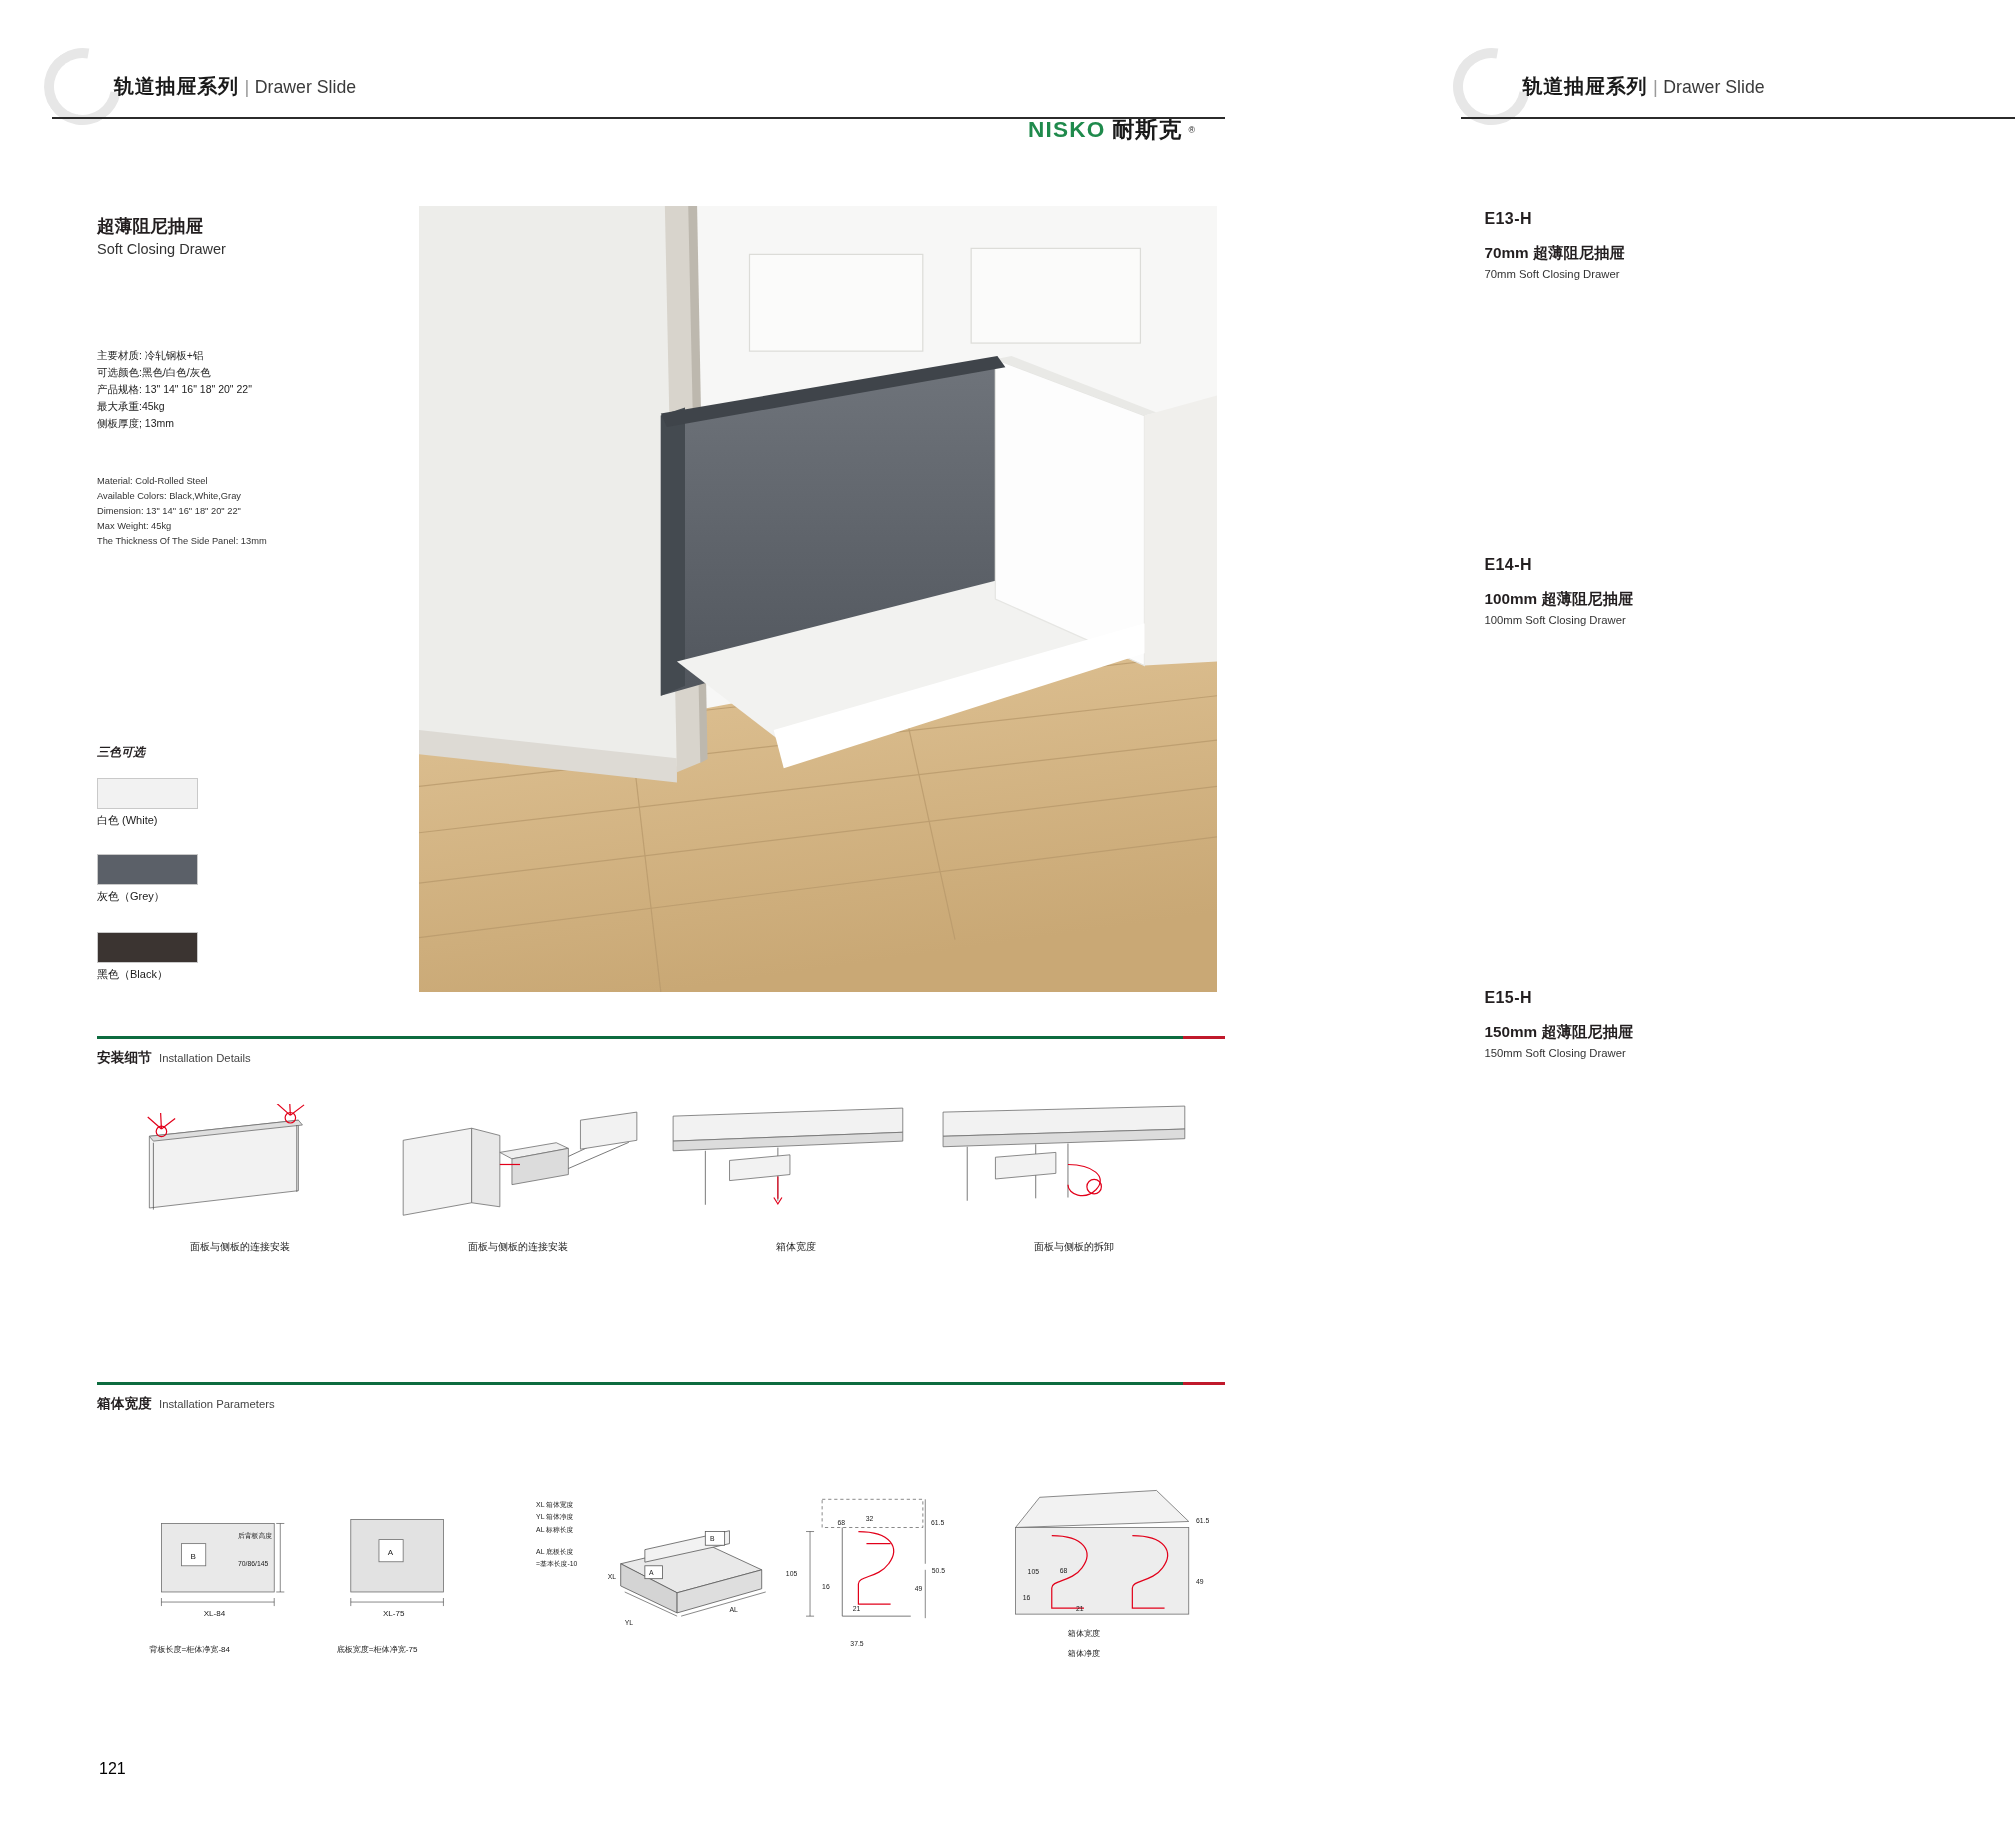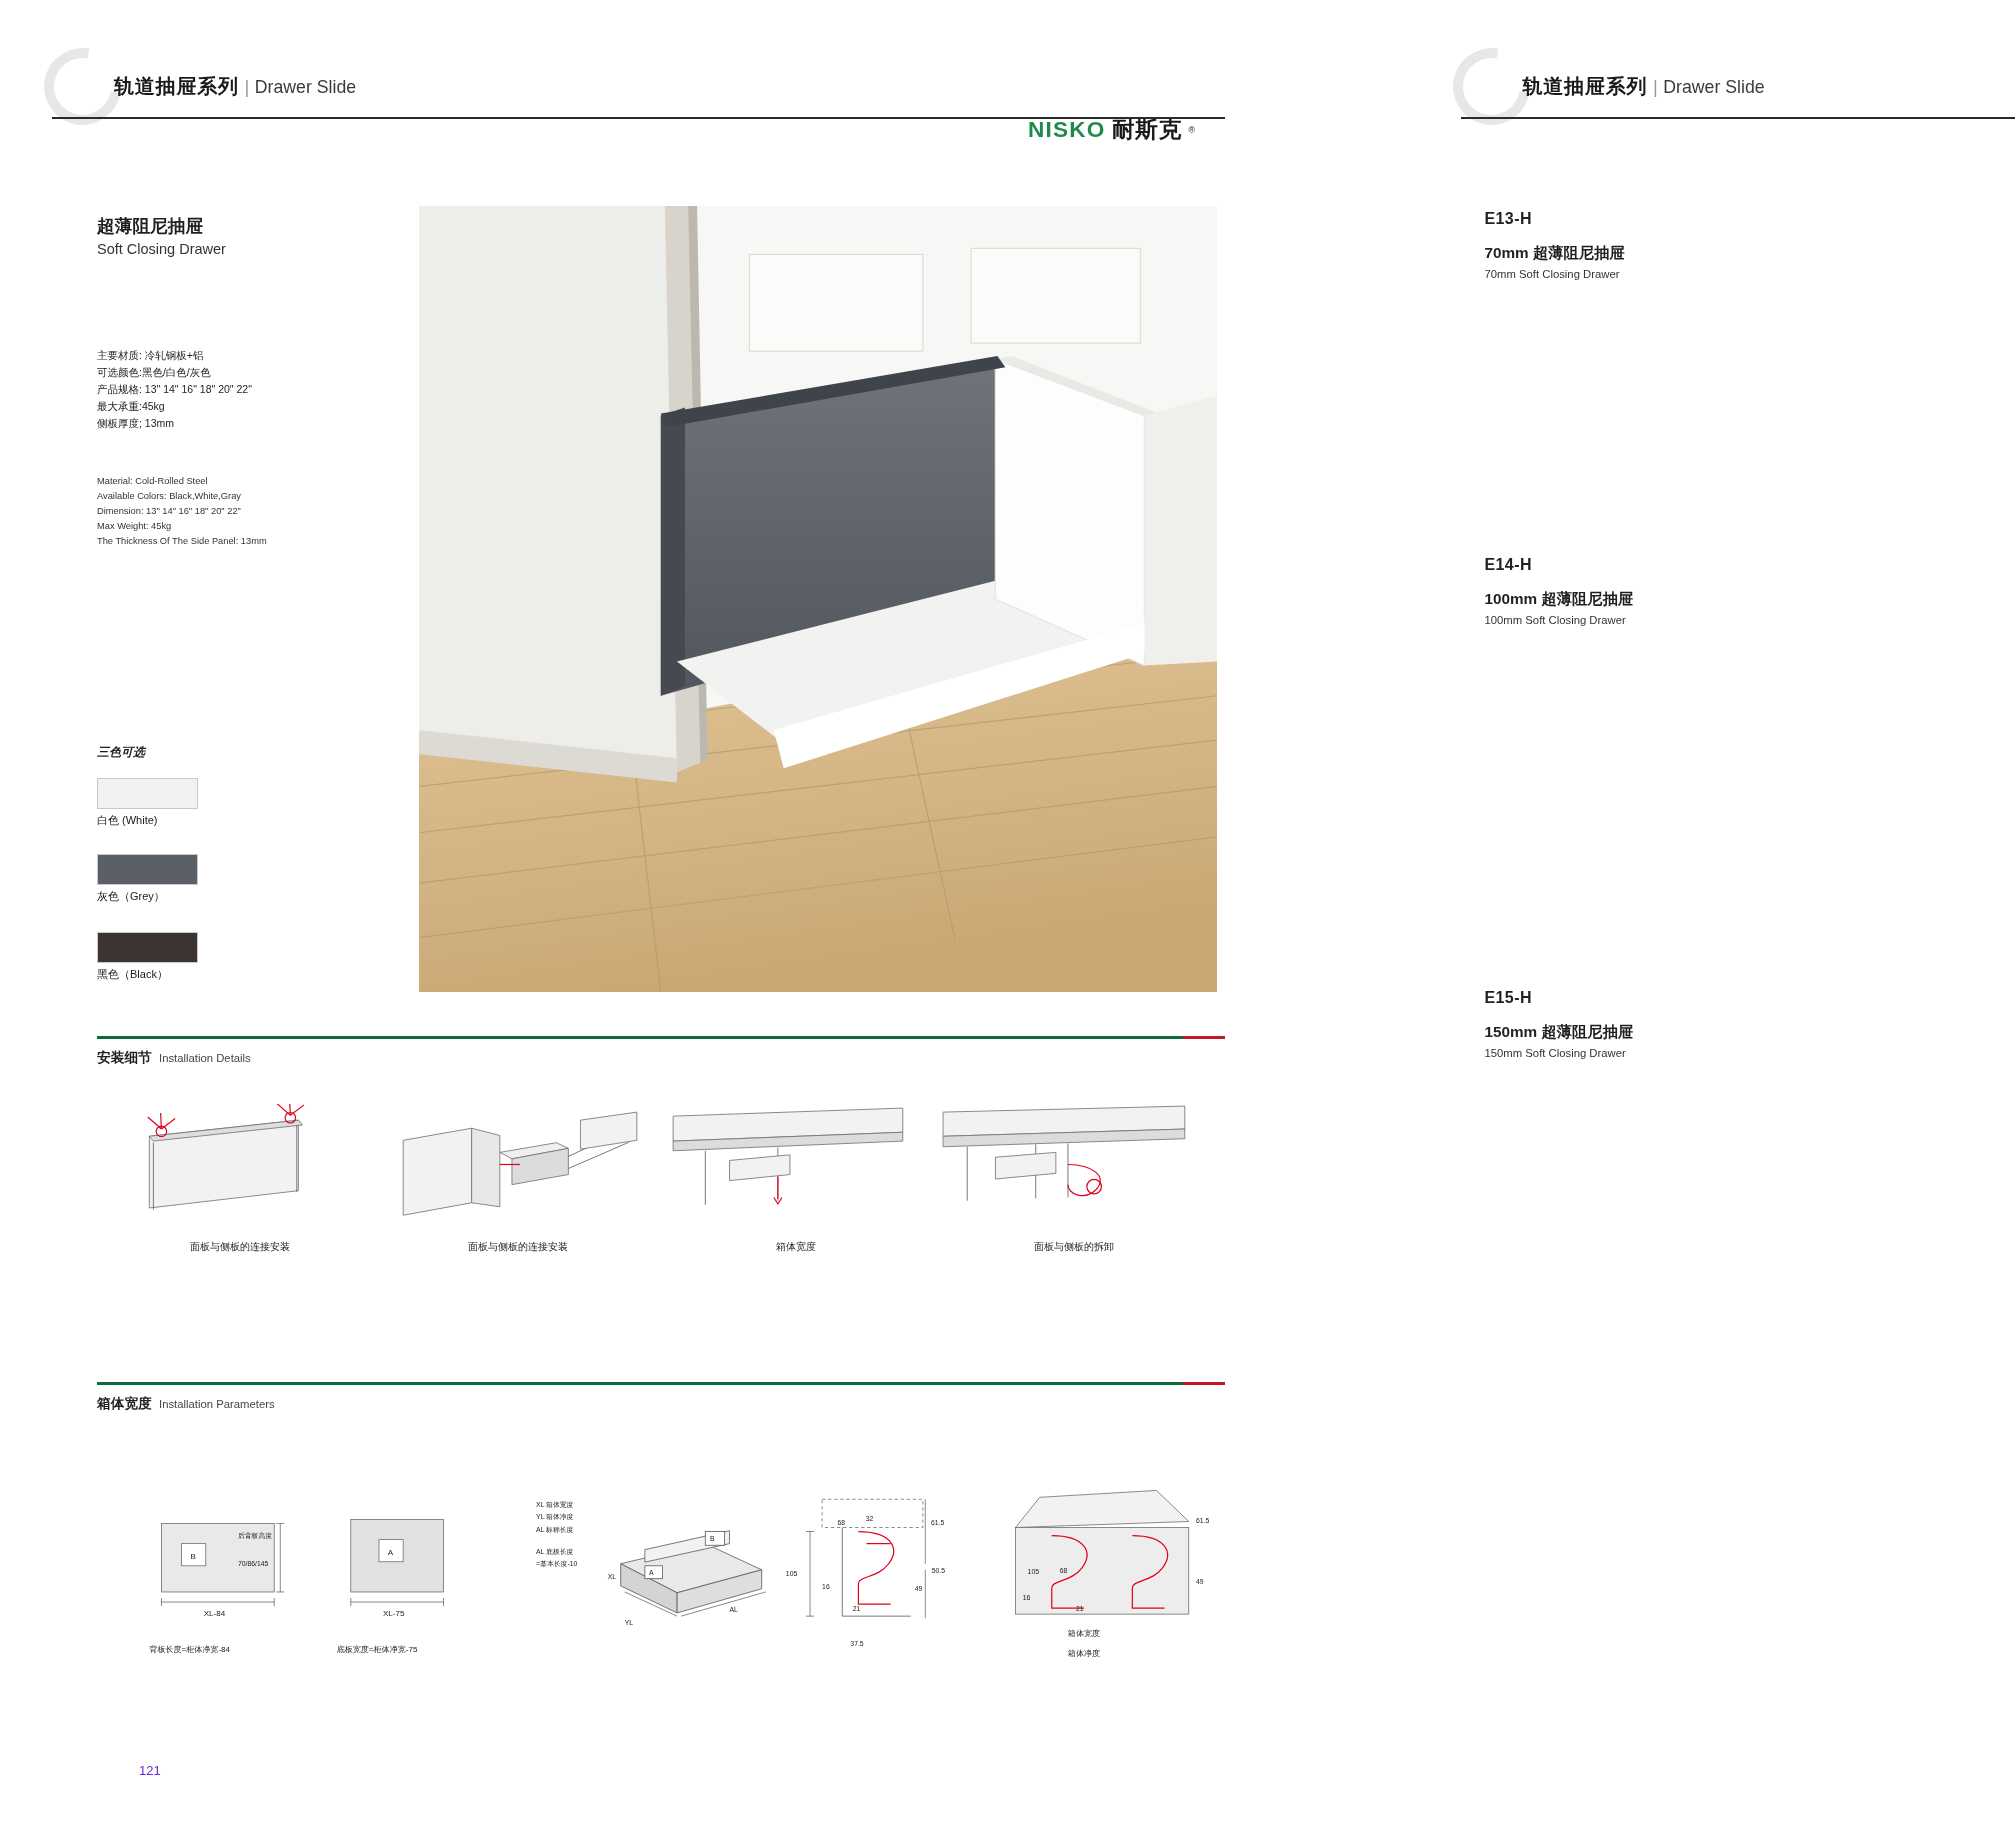--- a/index.html
+++ b/index.html
@@ -66,21 +66,21 @@
   .sec-cn { font-size:13.7px; font-weight:bold; }
   .sec-en { font-size:11.3px; color:#444; }
 
   .detail-row { position:absolute; left:101px; top:1104px; width:1112px; display:flex; }
   .detail-item { width:278px; text-align:center; }
   .detail-art { height:125px; position:relative; }
   .detail-cap { font-size:10px; margin-top:11.3px; color:#1a1a1a; }
 
   .param-row { position:absolute; left:101px; top:1483px; width:1124px; height:226px; }
 
-  .folio { position:absolute; bottom:69px; font-size:13px; color:#6d28d9;margin-left:40px; }
+  .folio { position:absolute; bottom:69px; font-size:16px; color:#000000; }
   .folio-left { left:99px; }
   .model-code { font-size:16px; font-weight:bold; letter-spacing:0.4px; }
   .model-cn { font-size:15.3px; font-weight:bold; margin-top:14.5px; }
   .model-en { font-size:11.3px; color:#333; margin-top:4.8px; }
 
   
   .sheet { fill:#f2f2f2; stroke:#6f6f6f; stroke-width:2; }
   .ln { stroke:#5a5a5a; stroke-width:2; fill:none; }
   .lnr { stroke:#e2001a; stroke-width:3; fill:none; }
   .dim { stroke:#3a3a3a; stroke-width:1.5; fill:none; }

